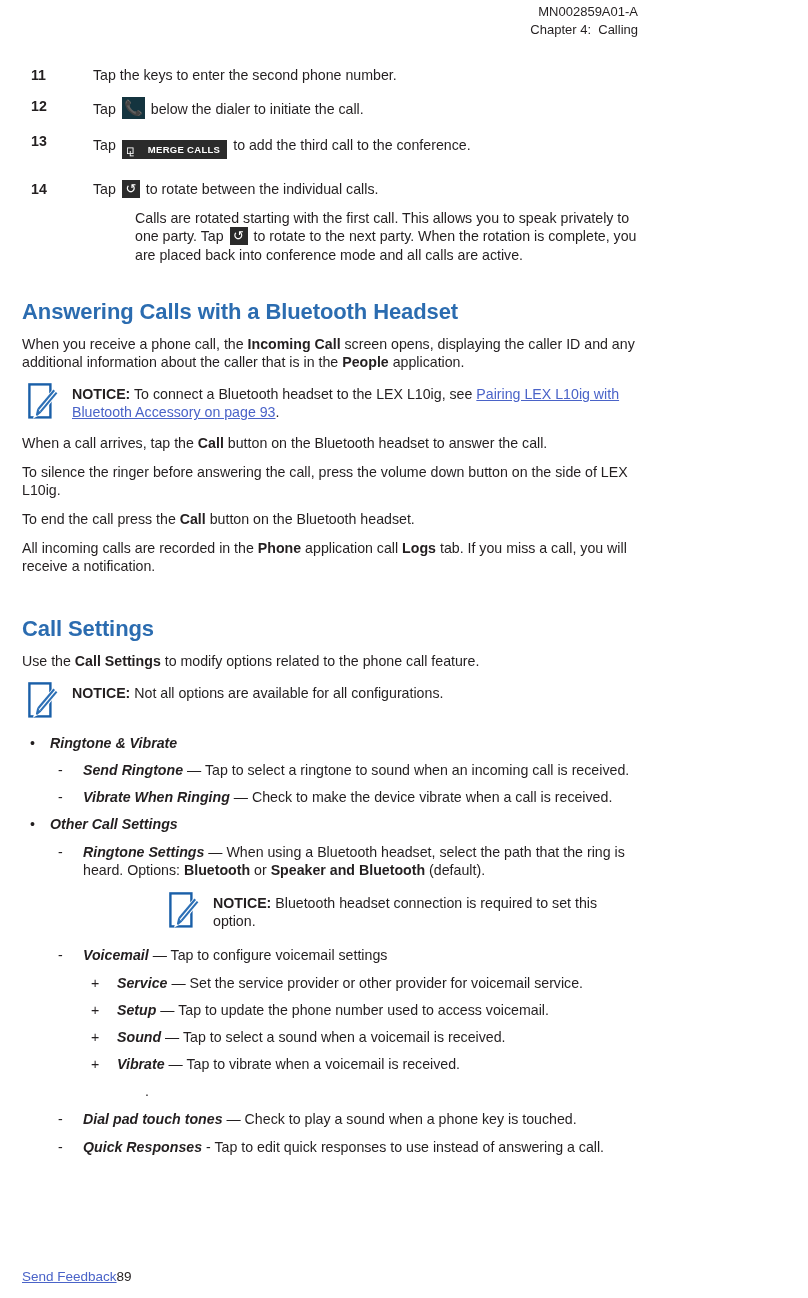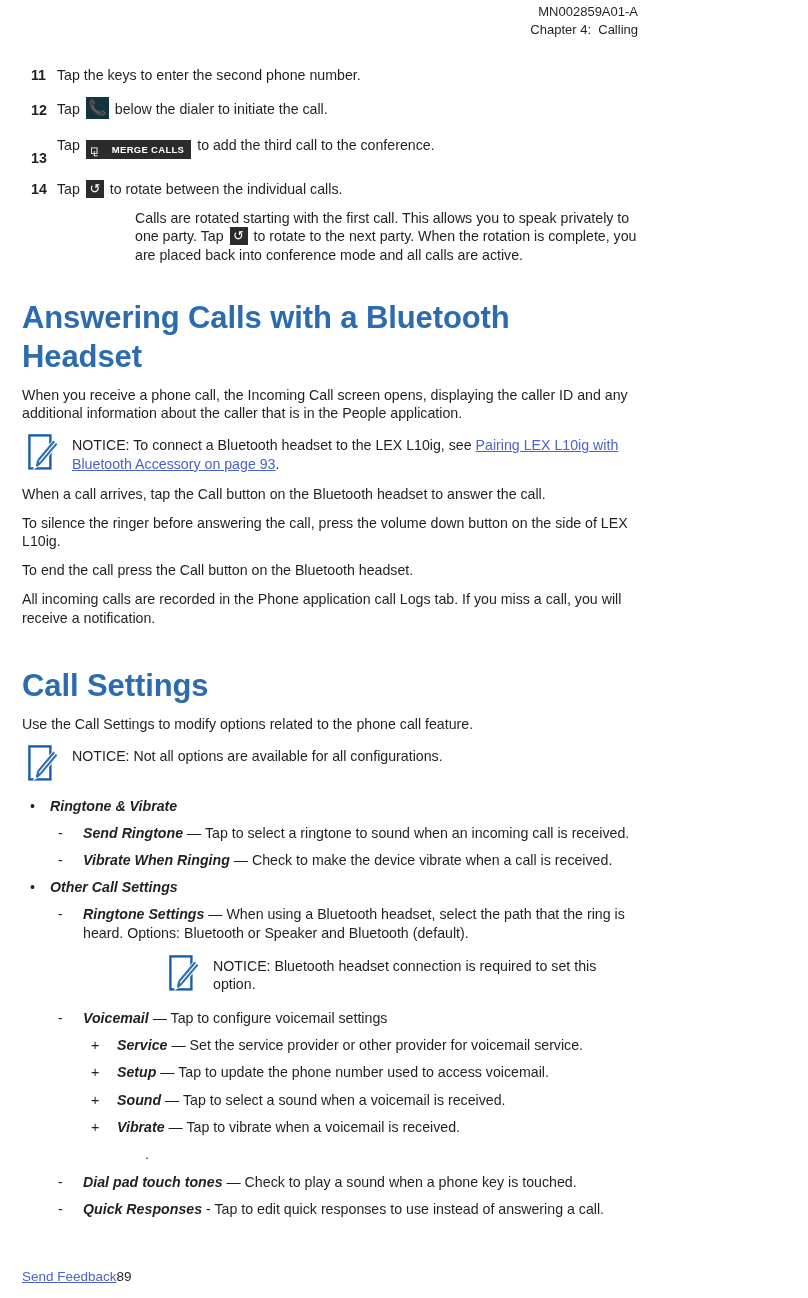--- a/index.html
+++ b/index.html
@@ -33,23 +33,24 @@
     font-size: 13px;
     line-height: 1.42;
     color: #231f20;
   }
   .runhead div { white-space: pre; }
 
   
   .steps { margin-top: 26px; }
   .step {
     display: flex;
-    align-items: flex-end;
+    align-items: flex-start;
     margin-bottom: 13px;
     padding-left: 9px;
+    gap: 36px;
   }
   .step-num {
     font-weight: bold;
     width: 26px;
     flex: 0 0 26px;
     text-align: left;
   }
   .step-body { flex: 1 1 auto; }
   .step-cont {
     padding-left: 113px;
@@ -116,21 +117,21 @@
     width: 18px; height: 18px;
     color: #ffffff;
     font-size: 13px;
     line-height: 18px;
     text-align: center;
   }
 
   
   h1.sect {
     color: #2b6cb0;
-    font-size: 31px;
+    font-size: 22px;
     font-weight: bold;
     margin: 0 0 9px 0;
     padding-top: 22px;
     letter-spacing: -0.1px;
   }
   h1.sect.tight { padding-top: 28px; }
 
   p.body {
     margin: 0 0 11px 0;
     max-width: 766px;
@@ -153,21 +154,21 @@
   .notice-body {
     flex: 1 1 auto;
     max-width: 700px;
     padding-top: 3px;
   }
   .notice.indent { margin-left: 86px; margin-top: 12px; margin-bottom: 16px;}
   .notice.indent .notice-body { max-width: 620px; }
   .notice.pad2 { margin-left: 6px; }
 
   .lnk { color: #4a63c8; }
-  b, .b { font-weight: normal; }
+  b, .b { font-weight: bold; }
   .bi { font-weight: bold; font-style: italic; }
 
   
   ul.lv1 {
     list-style: none;
     margin: 14px 0 0 0;
     padding: 0;
   }
   ul.lv1 > li {
     position: relative;

